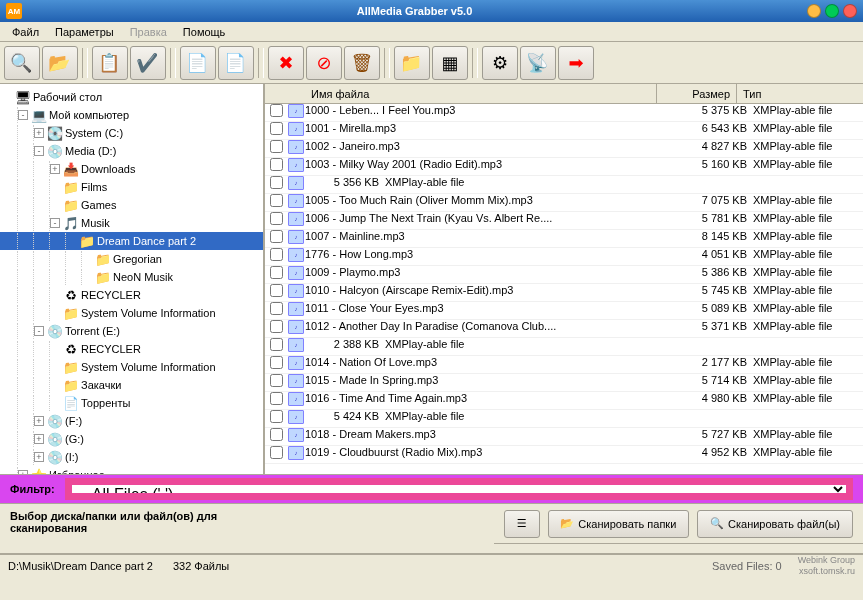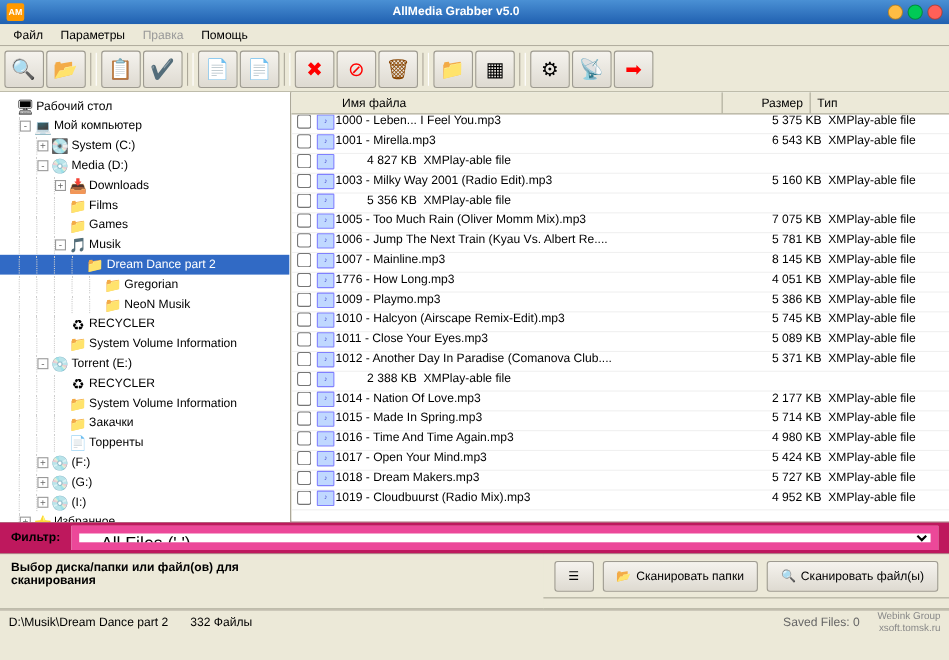--- a/index.html
+++ b/index.html
@@ -138,21 +138,21 @@
     }
     .file-checkbox { width: 22px; flex-shrink: 0; display: flex; justify-content: center; }
     .file-icon { width: 18px; flex-shrink: 0; display: flex; align-items: center; justify-content: center; }
     .file-name { flex: 1; font-size: 11px; overflow: hidden; text-overflow: ellipsis; white-space: nowrap; padding-right: 4px; }
     .file-size { width: 80px; text-align: right; font-size: 11px; padding-right: 6px; flex-shrink: 0; }
     .file-type { width: 110px; font-size: 11px; flex-shrink: 0; }
     .scrollbar-right { width: 16px; background: #ece9d8; border-left: 1px solid #aca899; flex-shrink: 0; }
 
     
     #filter-bar {
-      background: #be185d;
+      background: #d946ef;
       border-top: 1px solid #aca899;
       border-bottom: 1px solid #aca899;
       height: 30px;
       display: flex;
       align-items: center;
       padding: 0 10px;
       gap: 10px;
     }
     .filter-label { font-size: 11px; font-weight: bold; }
     #filter-select {
@@ -485,20 +485,21 @@
           <div class="file-size">6 543 KB</div>
           <div class="file-type">XMPlay-able file</div>
         </div>
         <div class="file-row">
           <div class="file-checkbox">
             <input type="checkbox" style="margin: 0px;">
           </div>
           <div class="file-icon">
             <div class="mp3-icon">♪</div>
           </div>
+          <div class="file-name">1002 - Janeiro.mp3</div>
           <div class="file-size">4 827 KB</div>
           <div class="file-type">XMPlay-able file</div>
         </div>
         <div class="file-row">
           <div class="file-checkbox">
             <input type="checkbox" style="margin: 0px;">
           </div>
           <div class="file-icon">
             <div class="mp3-icon">♪</div>
           </div>
@@ -647,21 +648,20 @@
           <div class="file-size">4 980 KB</div>
           <div class="file-type">XMPlay-able file</div>
         </div>
         <div class="file-row">
           <div class="file-checkbox">
             <input type="checkbox" style="margin: 0px;">
           </div>
           <div class="file-icon">
             <div class="mp3-icon">♪</div>
           </div>
-          <div class="file-name">1017 - Open Your Mind.mp3</div>
           <div class="file-size">5 424 KB</div>
           <div class="file-type">XMPlay-able file</div>
         </div>
         <div class="file-row">
           <div class="file-checkbox">
             <input type="checkbox" style="margin: 0px;">
           </div>
           <div class="file-icon">
             <div class="mp3-icon">♪</div>
           </div>

